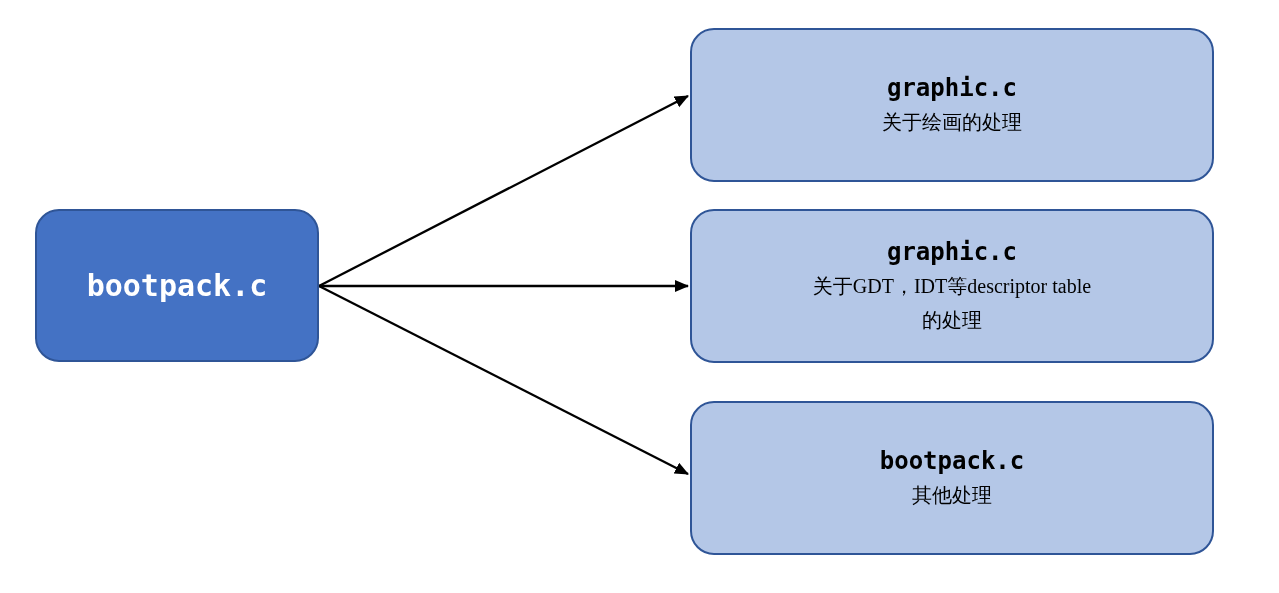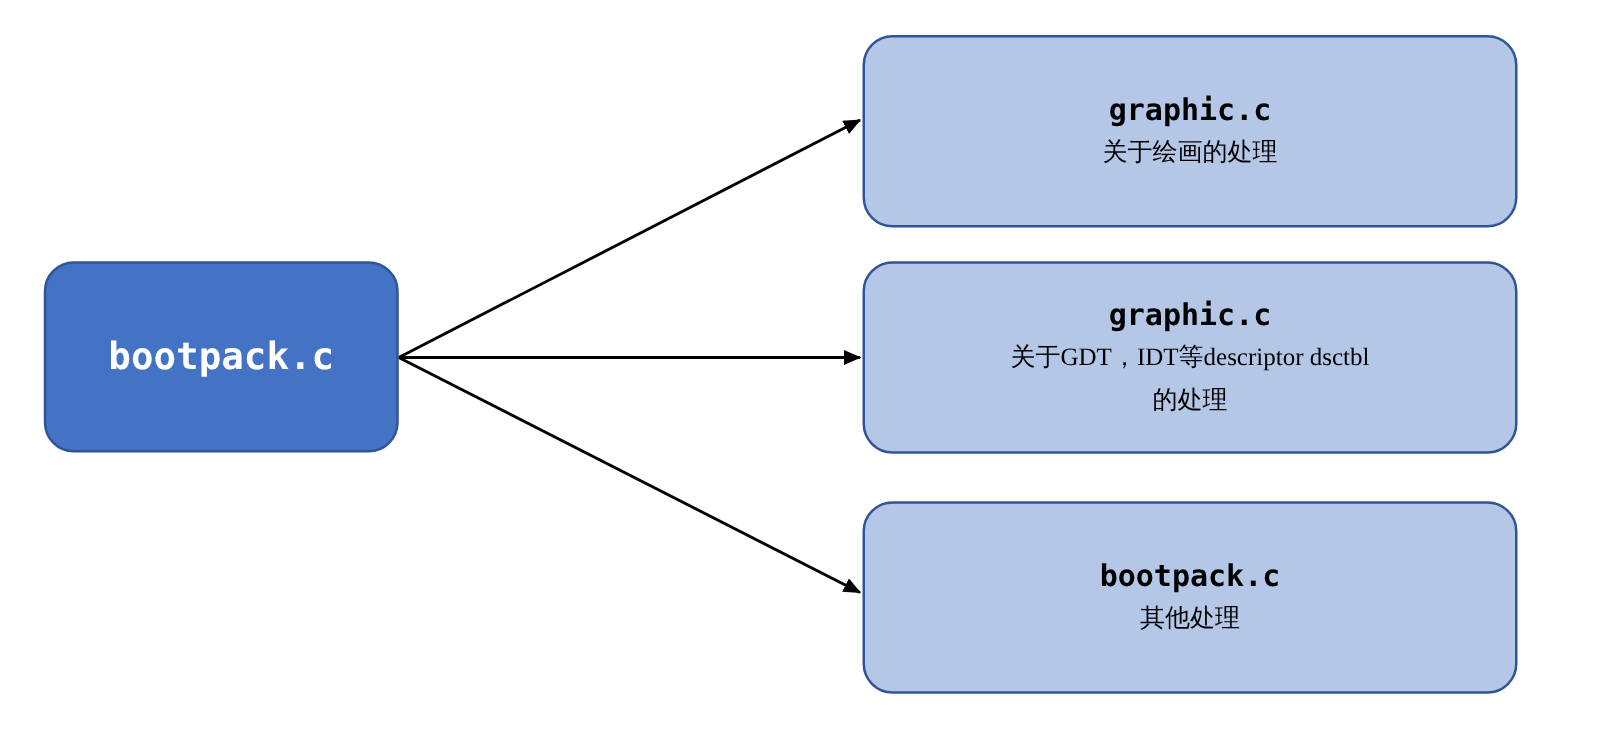--- a/index.html
+++ b/index.html
@@ -97,21 +97,21 @@
   </div>
 
   <div class="node target" id="target-0">
     <div class="title">graphic.c</div>
     <div class="desc-line">关于绘画的处理</div>
 
   </div>
 
   <div class="node target" id="target-1">
     <div class="title">graphic.c</div>
-    <div class="desc-line">关于GDT，IDT等descriptor dsctbl</div>
+    <div class="desc-line">关于GDT，IDT等descriptor table</div>
     <div class="desc-line">的处理</div>
   </div>
 
   <div class="node target" id="target-2">
     <div class="title">bootpack.c</div>
     <div class="desc-line">其他处理</div>
 
   </div>
 
 </div>

